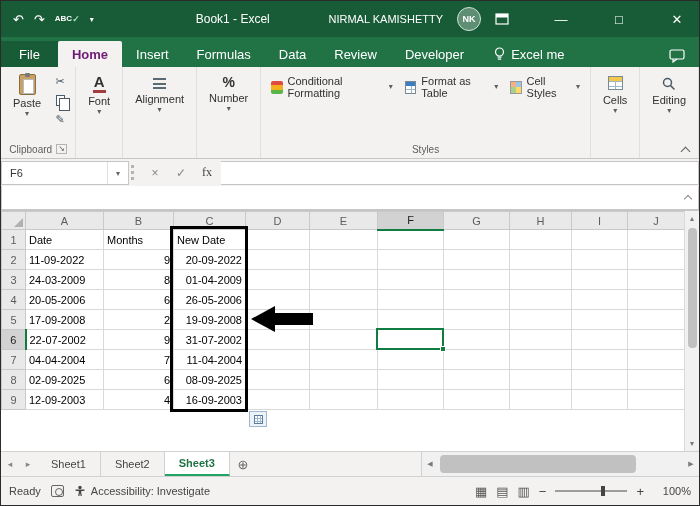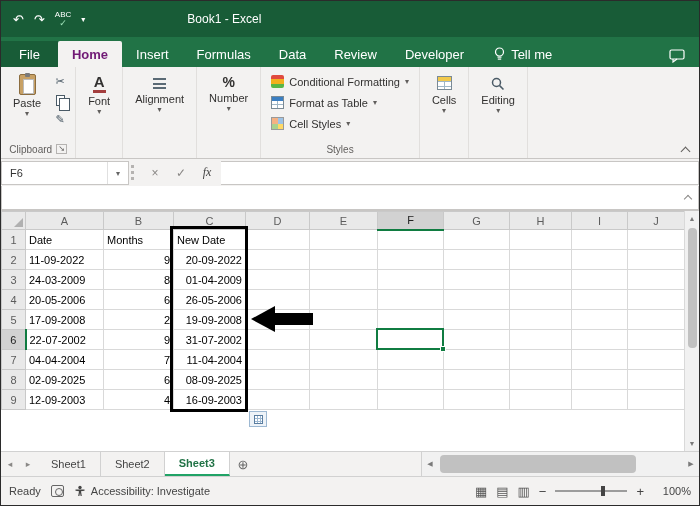--- a/index.html
+++ b/index.html
@@ -3,21 +3,21 @@
 <meta charset="utf-8">
 <style>
   * { margin:0; padding:0; box-sizing:border-box; }
   html,body { width:700px; height:506px; font-family:"Liberation Sans", sans-serif; }
   .window { width:700px; height:506px; border:1px solid #2b2b2b; background:#fff; overflow:hidden; display:flex; flex-direction:column; }
 
   
   .titlebar { height:36px; background:#185c37; color:#fff; display:flex; align-items:center; font-size:12px; flex:0 0 auto; }
   .qat { display:flex; align-items:center; gap:10px; padding:0 12px; }
   .qat .qicon { font-size:13px; cursor:default; }
-  .abc { display:flex; flex-direction:column; align-items:center; line-height:8px; font-size:8px; font-weight:normal; }
+  .abc { display:flex; flex-direction:row; align-items:center; line-height:8px; font-size:8px; font-weight:bold; }
   .abc .chk { color:#9fe3b9; font-size:9px; }
   .tb-title { margin-left:90px; font-size:12px; white-space:nowrap; }
   .tb-right { margin-left:auto; display:flex; align-items:center; gap:14px; padding-right:0; }
   .username { font-size:11px; white-space:nowrap; }
   .avatar { width:24px; height:24px; border-radius:50%; background:#5e8f74; border:1px solid #cfe3d6; display:flex; align-items:center; justify-content:center; font-size:9px; font-weight:bold; }
   .winbtn { width:44px; height:36px; display:flex; align-items:center; justify-content:center; font-size:13px; }
   .ribdisp { width:30px; text-align:center; }
 
   
   .tabrow { height:30px; background:#217346; display:flex; align-items:flex-end; color:#fff; font-size:13px; flex:0 0 auto; }
@@ -37,21 +37,21 @@
   .clip-ic { width:17px; height:21px; background:#c8a165; border:1px solid #8c6d3f; border-radius:2px; position:relative; }
   .clip-ic:before { content:""; position:absolute; left:3px; top:4px; width:9px; height:13px; background:#fff; border:1px solid #bbb; }
   .clip-ic:after { content:""; position:absolute; left:5px; top:-2px; width:5px; height:4px; background:#7a7a7a; border-radius:1px; }
   .minicol { display:flex; flex-direction:column; gap:3px; padding-top:2px; }
   .mini { width:18px; height:16px; display:flex; align-items:center; justify-content:center; font-size:11px; color:#4a5a66; cursor:default; }
   .copy-ic { position:relative; width:9px; height:11px; border:1px solid #4a5a66; background:#fff; }
   .copy-ic:before { content:""; position:absolute; left:2px; top:2px; width:9px; height:11px; border:1px solid #4a5a66; background:#fff; }
   .font-ic { font-size:15px; font-weight:bold; color:#323130; border-bottom:3px solid #a33e3e; line-height:16px; padding:0 1px; }
   .align-ic { width:13px; height:11px; background:repeating-linear-gradient(#5a6a75 0 2px, transparent 2px 4.5px); }
   .pct-ic { font-size:14px; color:#323130; font-weight:bold; }
-  .styles-rows { display:flex; flex-direction:column; align-items:flex-start; gap:4px; }
+  .styles-rows { display:flex; flex-direction:row; align-items:flex-start; gap:4px; }
   .stylebtn { display:flex; align-items:center; gap:5px; font-size:11px; color:#323130; padding:2px 4px; cursor:default; }
   .cf-ic { width:13px; height:13px; border-radius:2px; background:linear-gradient(180deg,#e04a3f 0 33%,#f2b01e 33% 66%,#58b647 66% 100%); }
   .fat-ic { width:13px; height:13px; border:1px solid #7a8a95; background:
       linear-gradient(#3a7ec2 0 4px, transparent 4px),
       repeating-linear-gradient(#0000 0 3px, #9fb6c6 3px 4px),
       repeating-linear-gradient(90deg,#0000 0 5px, #9fb6c6 5px 6px), #fff; }
   .cs-ic { width:13px; height:13px; display:grid; grid-template-columns:1fr 1fr; grid-template-rows:1fr 1fr; border:1px solid #999; }
   .cs-ic i:nth-child(1){background:#f4b183}.cs-ic i:nth-child(2){background:#9dc3e6}
   .cs-ic i:nth-child(3){background:#a9d18e}.cs-ic i:nth-child(4){background:#ffd966}
   .cells-ic { width:15px; height:14px; border:1px solid #7a8a95; background:
@@ -63,21 +63,21 @@
   .collapse-chev:before { content:""; position:absolute; left:1px; top:3px; width:6px; height:6px; border-left:1.5px solid #605e5c; border-top:1.5px solid #605e5c; transform:rotate(45deg); }
 
   
   .fbar { flex:0 0 auto; height:52px; background:#f3f2f1; display:flex; flex-direction:column; border-bottom:1px solid #c8c6c4; }
   .fbar-row1 { height:27px; display:flex; align-items:stretch; }
   .namebox { width:128px; background:#fff; border:1px solid #c8c6c4; display:flex; align-items:center; font-size:11px; color:#333; margin:2px 0 1px 0; padding-left:8px;gap:41px; }
   .namebox .nb-dd { margin-left:auto; padding:0 8px; color:#666; font-size:8px; border-left:1px solid #e0e0e0; align-self:stretch; display:flex; align-items:center; }
   .fdrag { width:8px; border-left:3px dotted #b5b3b1; margin:6px 2px; }
   .fbtns { display:flex; align-items:center; gap:2px; padding:0 2px; }
   .fbtn { width:24px; height:22px; display:flex; align-items:center; justify-content:center; color:#8a8886; font-size:12px; }
-  .fbtn.fx { color:#444; font-size:12px; font-style:italic; font-family:"Liberation Serif", serif; }
+  .fbtn.fx { color:#444; font-size:12px; font-family:"Liberation Serif", serif; }
   .finput { flex:1; background:#fff; border:1px solid #c8c6c4; border-left:none; margin:2px 0 1px 0; }
   .fbar-row2 { flex:1; background:#fff; border:1px solid #c8c6c4; border-top:none; margin:0; display:flex; align-items:center; justify-content:flex-end; }
   .fexp { width:16px; height:16px; margin-right:2px; position:relative; }
   .fexp:before { content:""; position:absolute; left:5px; top:6px; width:5px; height:5px; border-left:1.5px solid #8a8886; border-top:1.5px solid #8a8886; transform:rotate(45deg); }
 
   
   .gridwrap { flex:0 0 auto; height:240px; position:relative; background:#fff; overflow:hidden; }
   table.sheet { border-collapse:collapse; table-layout:fixed; width:683px; font-size:11px; }
   .sheet th, .sheet td { border:1px solid #d9d9d9; height:20px; padding:0 3px; overflow:hidden; white-space:nowrap; font-weight:normal; }
   .sheet thead th { background:#e9e9e9; color:#5c5c5c; height:18px; border-color:#c9c9c9; text-align:center; font-size:11px; }
@@ -138,37 +138,50 @@
     <div class="qat">
       <span class="qicon">↶</span>
       <span class="qicon">↷</span>
       <span class="abc">
         <span>ABC</span>
         <span class="chk">✓</span>
       </span>
       <span class="qicon" style="font-size:8px;">▾</span>
     </div>
     <span class="tb-title">Book1 - Excel</span>
+    <div class="tb-right">
+      <span class="username">NIRMAL KAMISHETTY</span>
+      <span class="avatar">NK</span>
+      <span class="ribdisp">
+        <svg width="14" height="12" viewBox="0 0 14 12">
+            <rect x="1" y="1" width="12" height="10" fill="none" stroke="#fff" stroke-width="1.2"></rect>
+            <rect x="1" y="1" width="12" height="3.5" fill="#fff"></rect>
+          </svg>
+      </span>
+      <span class="winbtn">—</span>
+      <span class="winbtn">□</span>
+      <span class="winbtn">✕</span>
+    </div>
   </div>
 
   <div class="tabrow">
     <span class="rtab file">File</span>
     <span class="rtab active">Home</span>
     <span class="rtab">Insert</span>
     <span class="rtab">Formulas</span>
     <span class="rtab">Data</span>
     <span class="rtab">Review</span>
     <span class="rtab">Developer</span>
     <span class="tellme">
       <svg width="11" height="15" viewBox="0 0 11 15">
           <circle cx="5.5" cy="5" r="4" fill="none" stroke="#fff" stroke-width="1.2"></circle>
           <rect x="3.5" y="9.5" width="4" height="1.2" fill="#fff"></rect>
           <rect x="3.8" y="11.5" width="3.4" height="1.2" fill="#fff"></rect>
         </svg>
-      <span>Tell me</span>
+      <span>Excel me</span>
     </span>
     <span class="comment-ic">
       <svg width="16" height="14" viewBox="0 0 16 14">
           <rect x="1" y="1" width="14" height="9" rx="1.5" fill="none" stroke="#fff" stroke-width="1.2"></rect>
           <path d="M4 10 L4 13 L8 10" fill="none" stroke="#fff" stroke-width="1.2"></path>
         </svg>
     </span>
   </div>
 
   <div class="ribbon">

